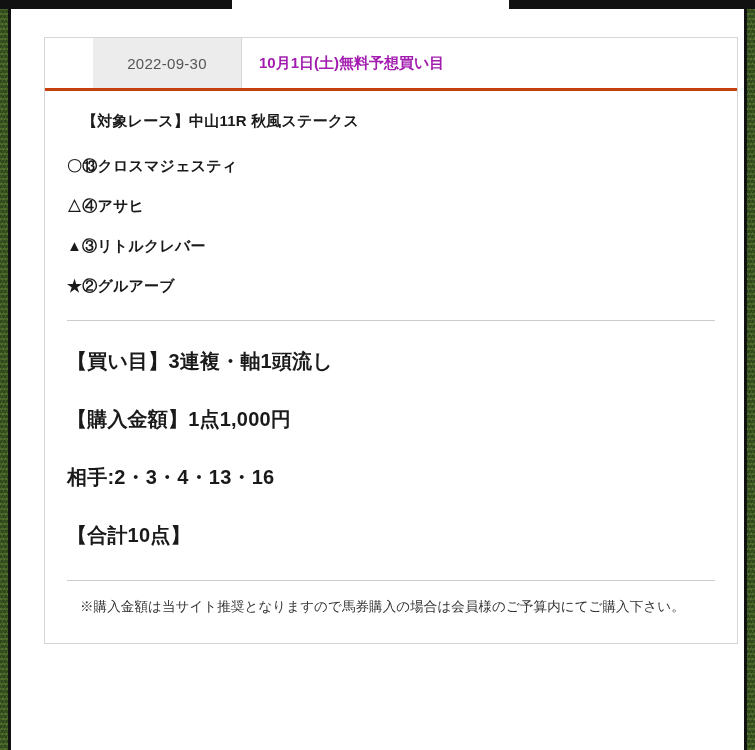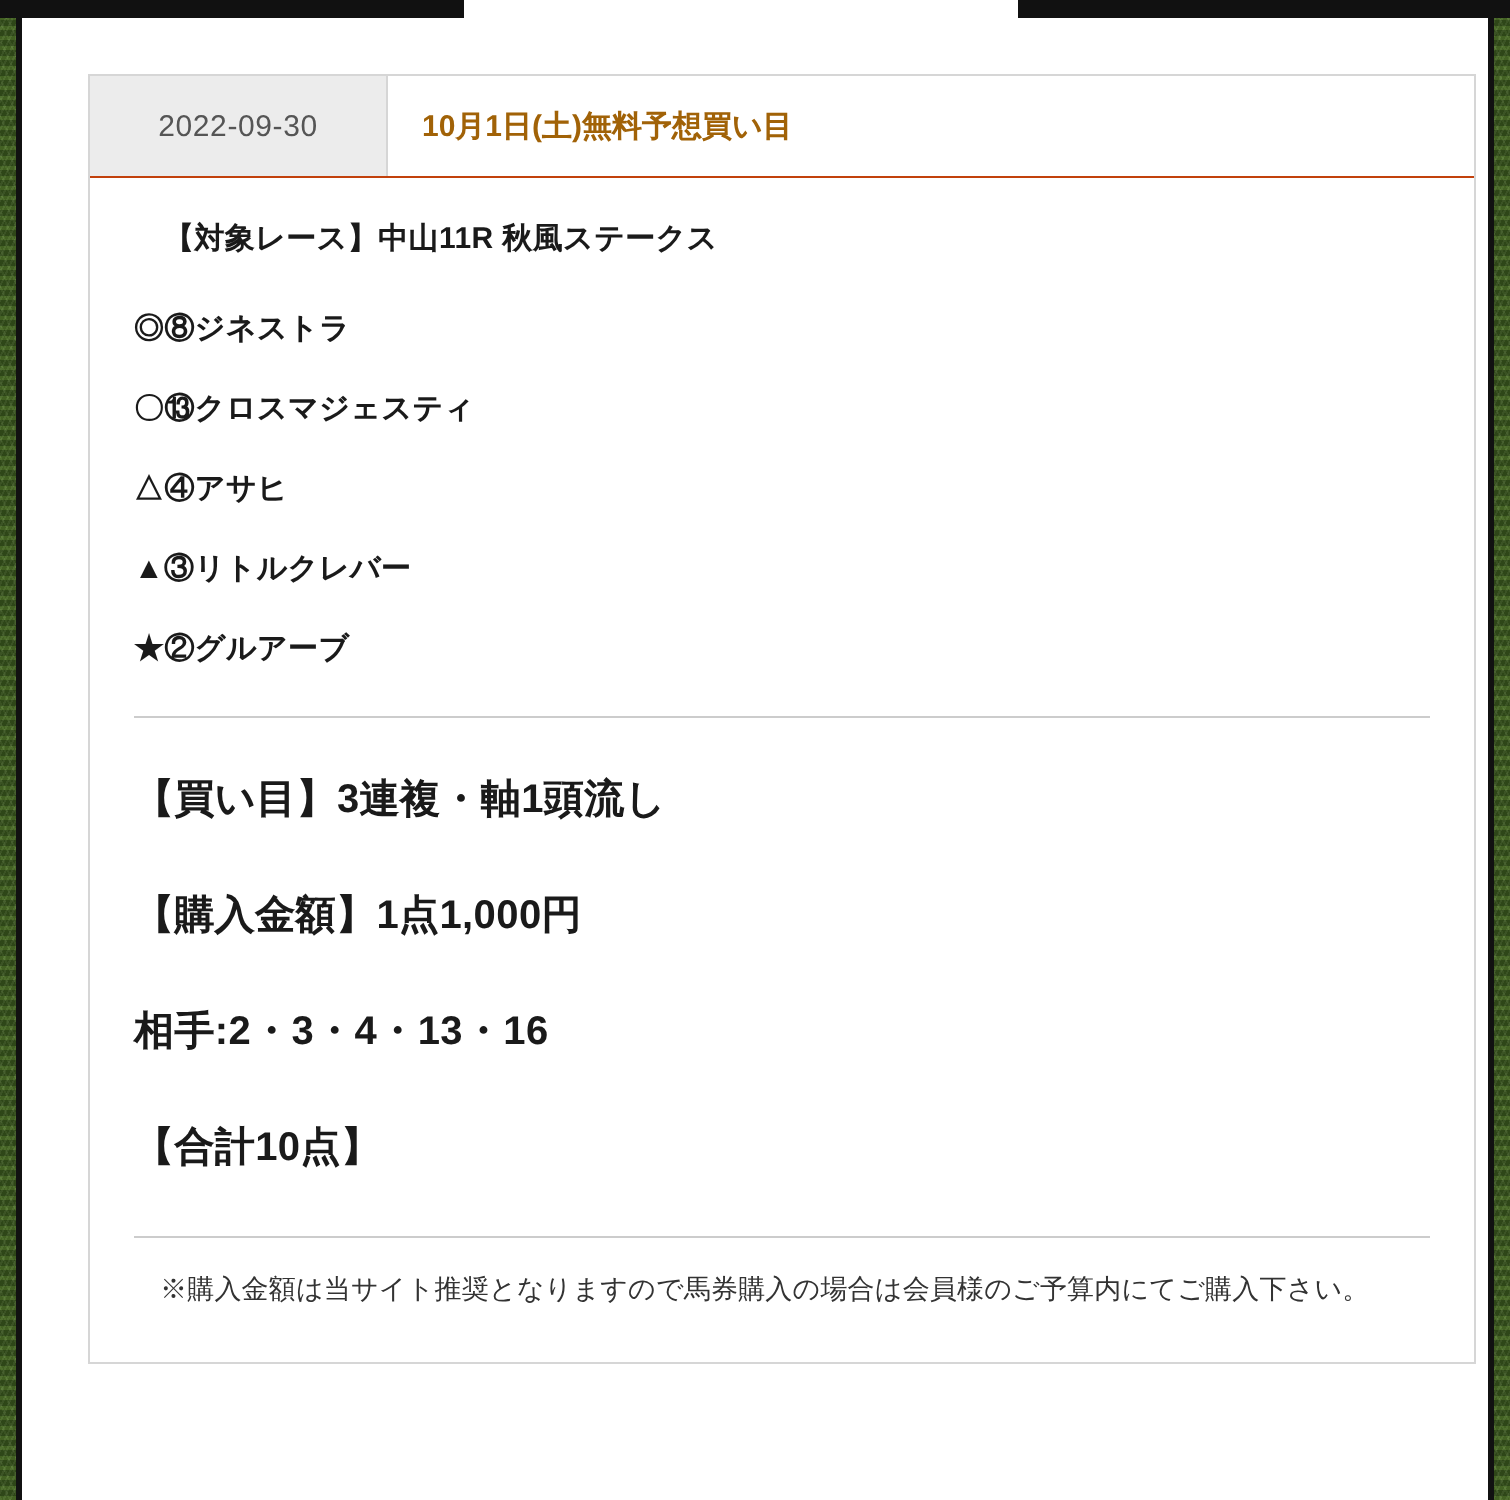--- a/index.html
+++ b/index.html
@@ -59,42 +59,43 @@
     top: 28px;
     left: 33px;
     width: 694px;
     background: #ffffff;
     border: 1px solid #d6d6d6;
     box-sizing: border-box;
   }
   .card-header {
     display: flex;
     align-items: stretch;
-    border-bottom: 1px solid #c2410c;
+    border-bottom: 3px solid #c2410c;
     height: 50px;
+    padding-left: 48px;
   }
   .card-date {
     width: 148px;
     background: #ececec;
     border-right: 1px solid #d6d6d6;
     display: flex;
     align-items: center;
     justify-content: center;
     font-size: 15px;
     color: #555555;
     letter-spacing: 0.3px;
   }
   .card-title {
     flex: 1;
     display: flex;
     align-items: center;
     padding-left: 17px;
     font-size: 15px;
     font-weight: bold;
-    color: #a16207;
+    color: #a21caf;
   }
   .card-body {
     padding: 21px 22px 14px 22px;
     color: #1a1a1a;
   }
   .lead {
     font-size: 15px;
     font-weight: bold;
     margin: 0 0 26px 15px;
     letter-spacing: 0.2px;
@@ -146,21 +147,20 @@
 
     <div class="card-header">
       <div class="card-date">2022-09-30</div>
       <div class="card-title">10月1日(土)無料予想買い目</div>
     </div>
 
     <div class="card-body">
 
       <p class="lead">【対象レース】中山11R 秋風ステークス</p>
 
-      <p class="pick-line">◎⑧ジネストラ</p>
       <p class="pick-line">〇⑬クロスマジェスティ</p>
       <p class="pick-line">△④アサヒ</p>
       <p class="pick-line">▲③リトルクレバー</p>
       <p class="pick-line">★②グルアーブ</p>
 
       <hr class="divider">
 
       <p class="info-line">【買い目】3連複・軸1頭流し</p>
       <p class="info-line">【購入金額】1点1,000円</p>
       <p class="info-line">相手:2・3・4・13・16</p>

